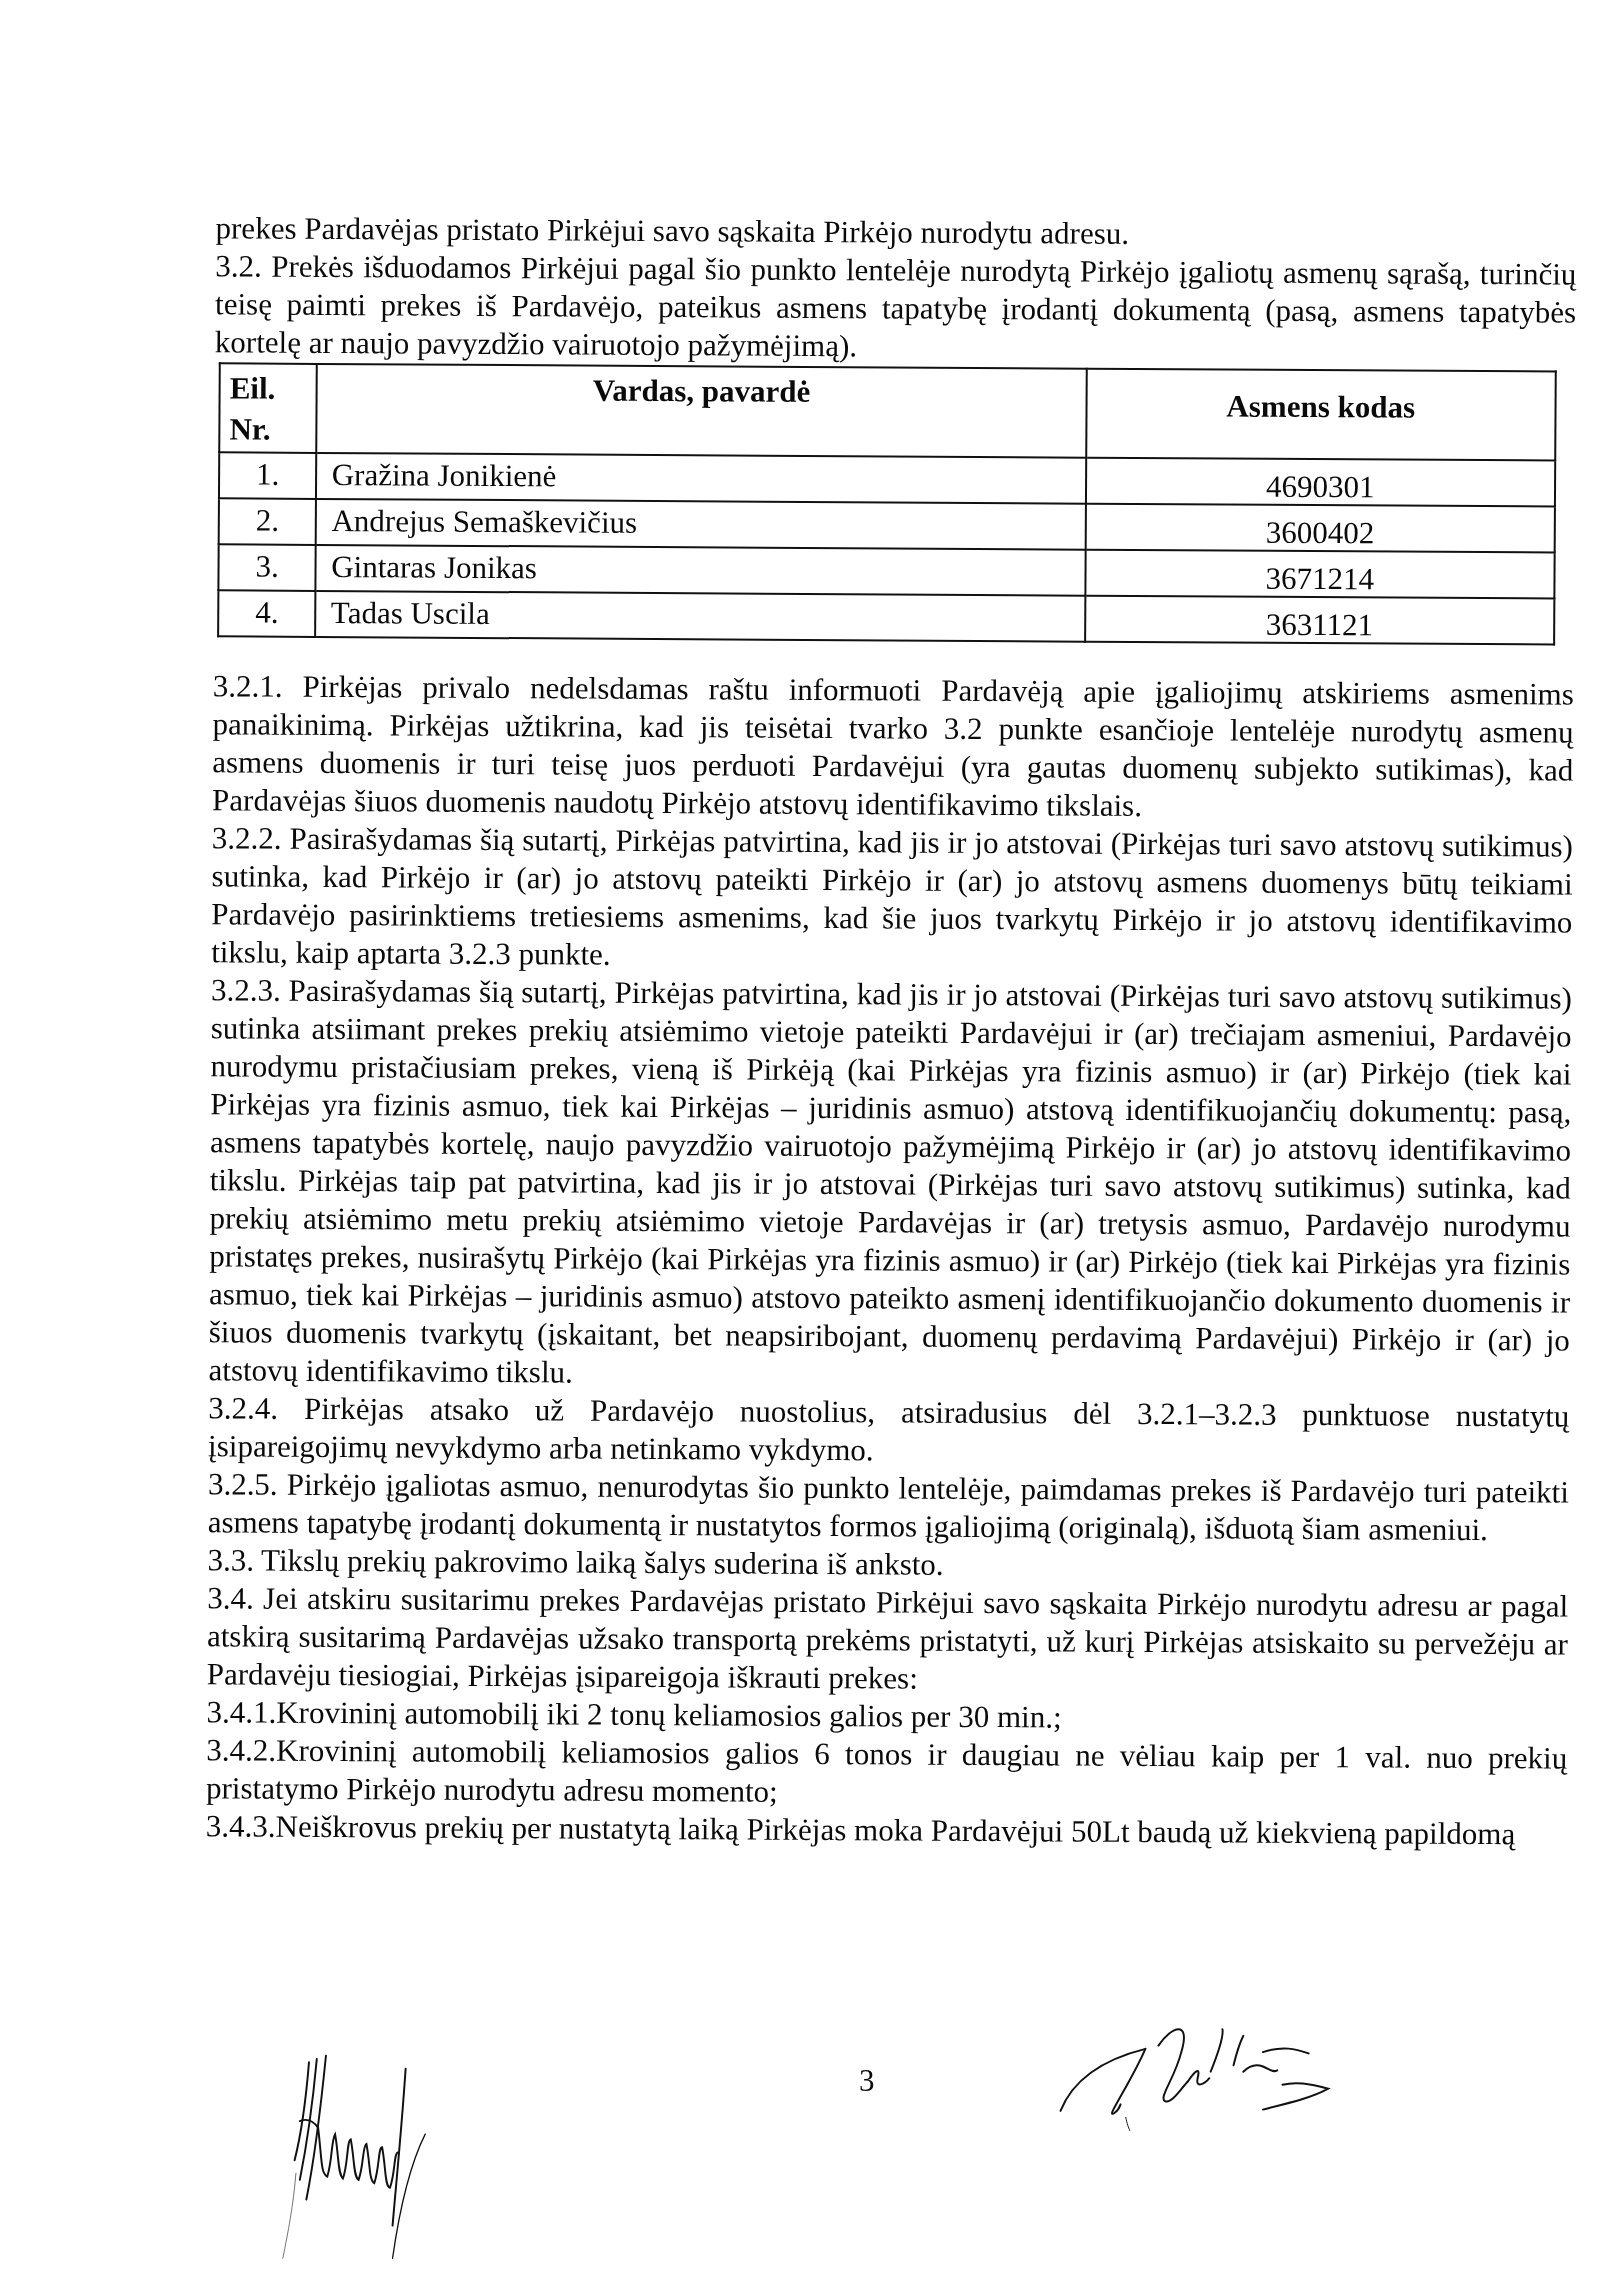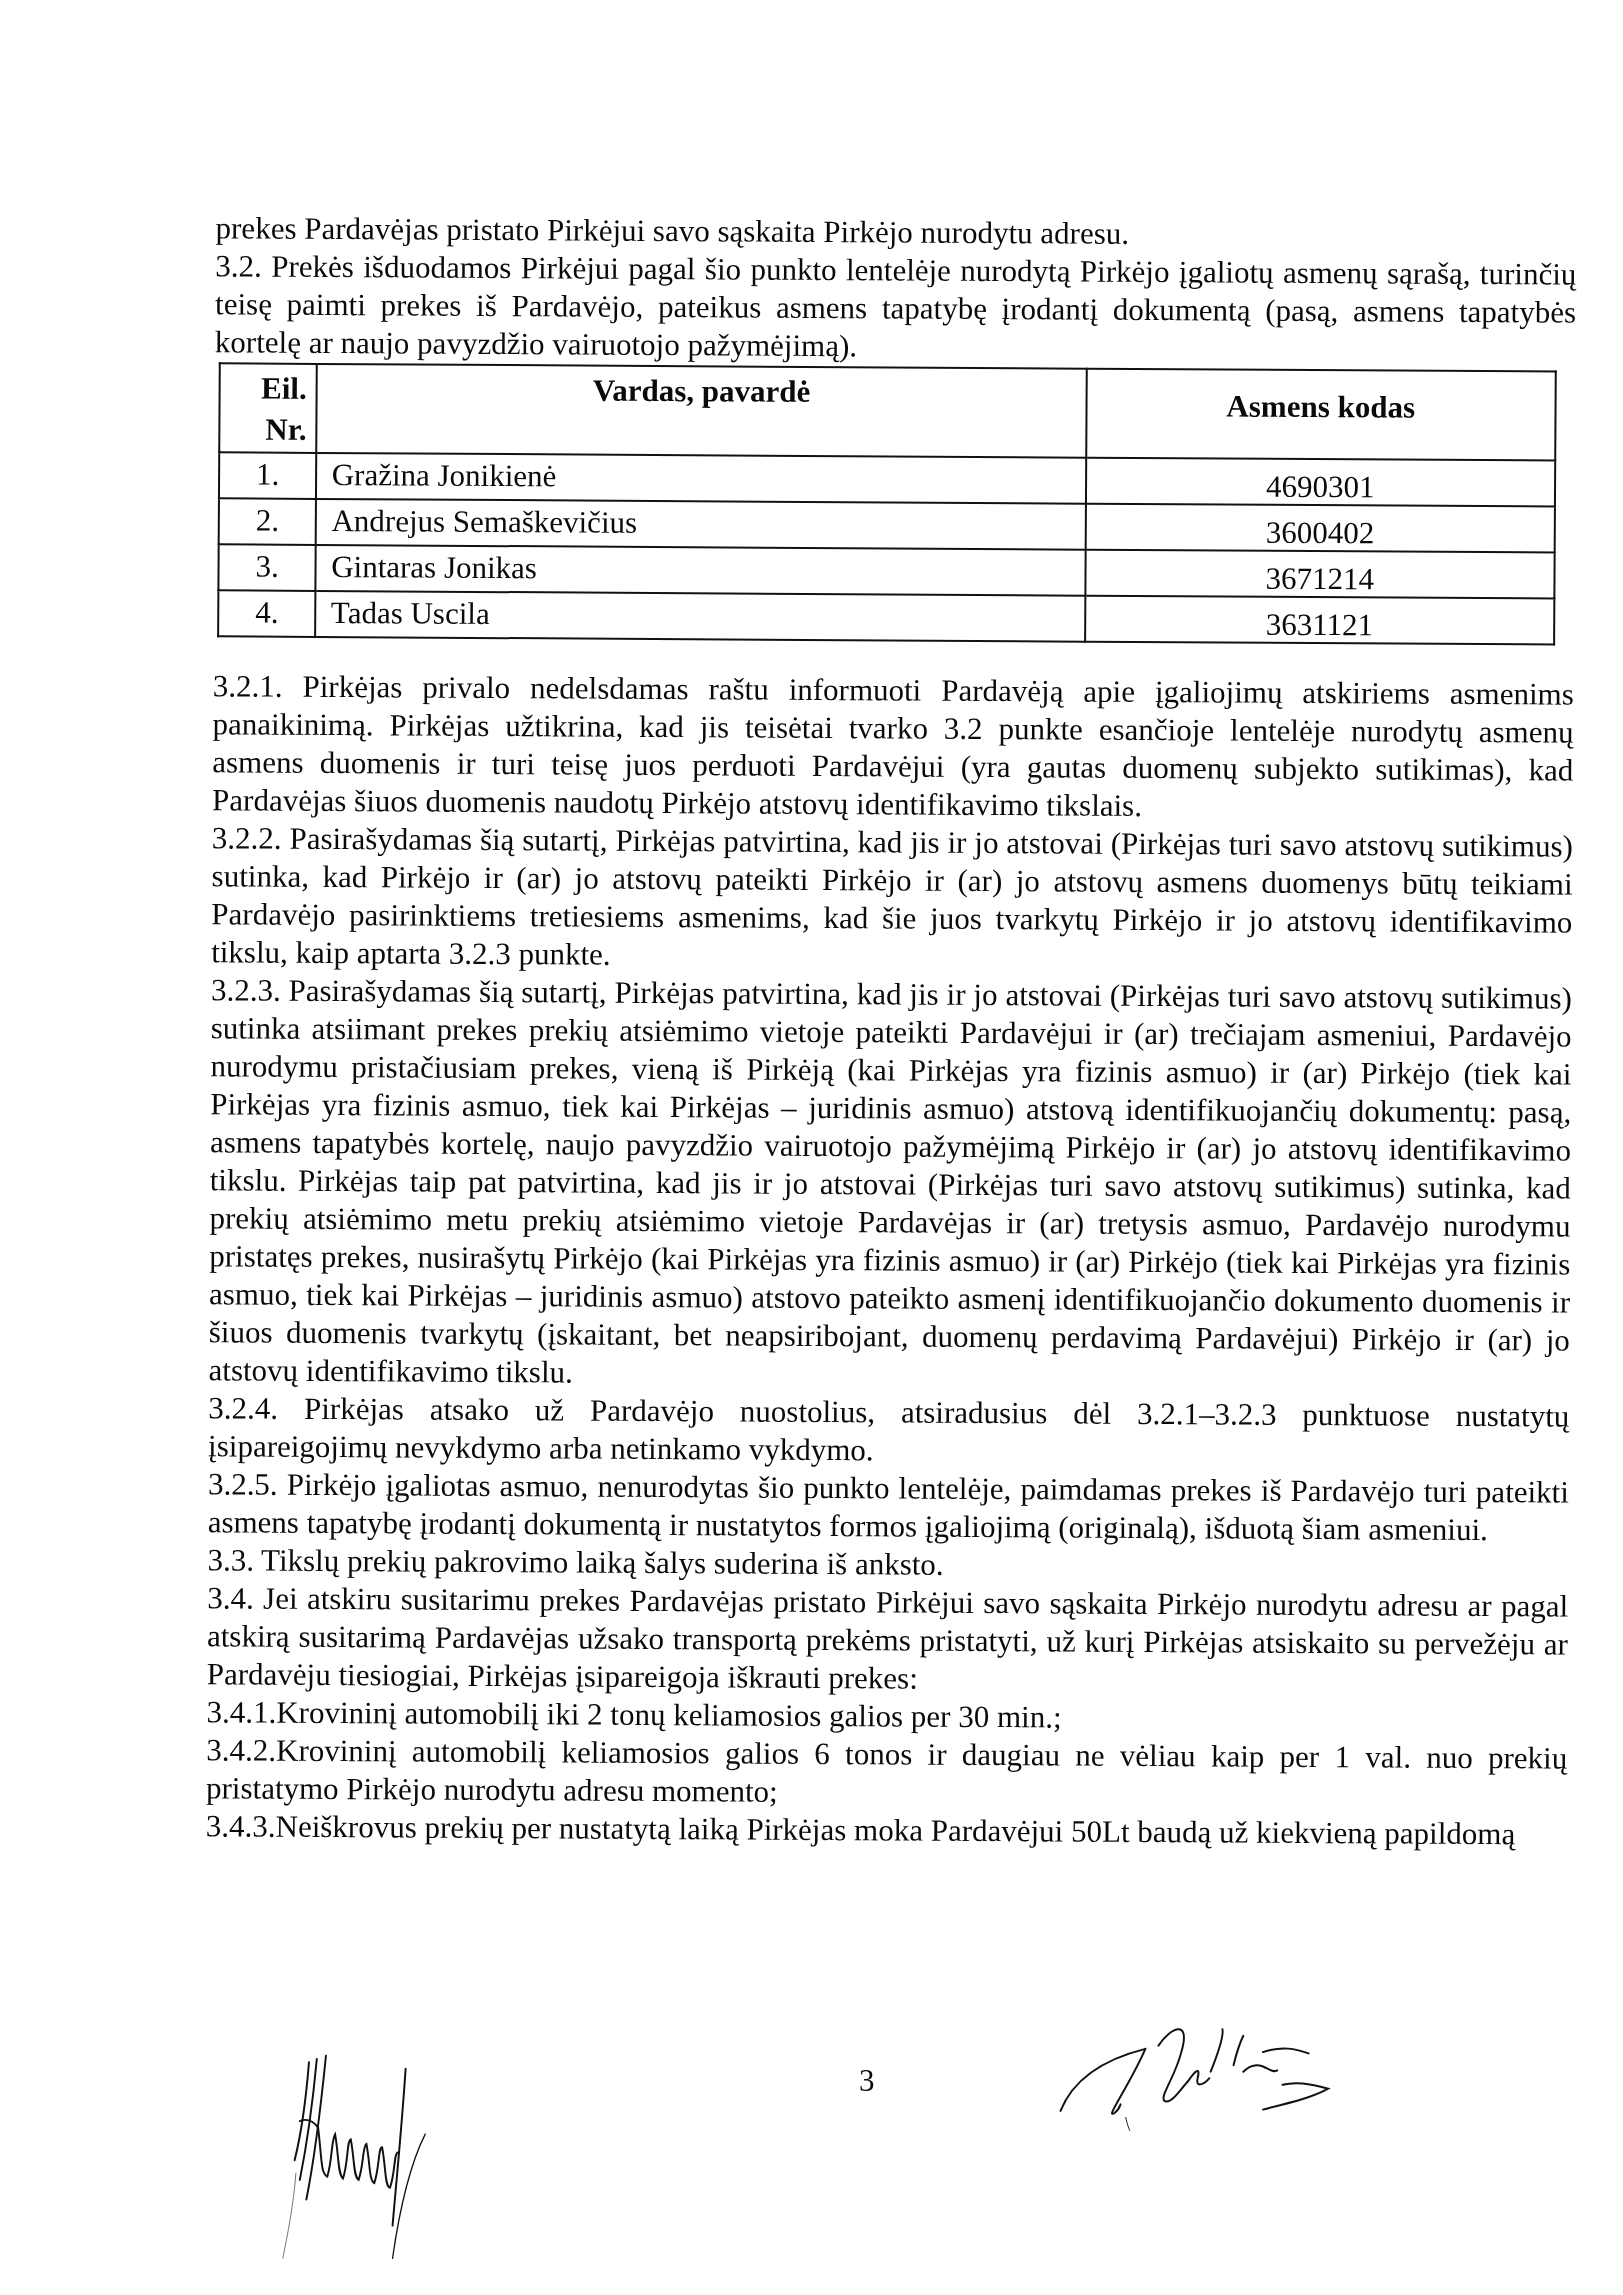--- a/index.html
+++ b/index.html
@@ -19,21 +19,21 @@
   .p { margin: 0; text-align: justify; text-align-last: left; }
 
   table.persons {
     border-collapse: collapse; width: 1338px; margin: 0 0 0 3.9px;
     font-size: 31px; line-height: 41px; margin-top: 1.3px; margin-bottom: 30px;
   }
   table.persons th, table.persons td {
     border: 2px solid #111; padding: 0 9.2px; vertical-align: top;
   }
   table.persons th { font-weight: bold; }
-  table.persons th.col-nr { width: 77px; text-align: right; padding-top: 2.6px; }
+  table.persons th.col-nr { width: 77px; text-align: left; padding-top: 2.6px; }
   table.persons th.col-name { text-align: center; padding-top: 2.6px; }
   table.persons th.col-code { width: 449px; text-align: center; padding-top: 14.4px; height: 72px; }
   table.persons td.col-nr { text-align: center; }
   table.persons td.col-name { text-align: left; padding-left: 14.4px; }
   table.persons td.col-code { text-align: center; padding-top: 9.2px; line-height: 35px; }
 
   .footer { position: absolute; left: 0; top: 0; width: 1623px; height: 2295px; }
   .page-number {
     position: absolute; left: 859px; top: 2063px; font-size: 31px;
     font-family: "Liberation Serif", serif;

